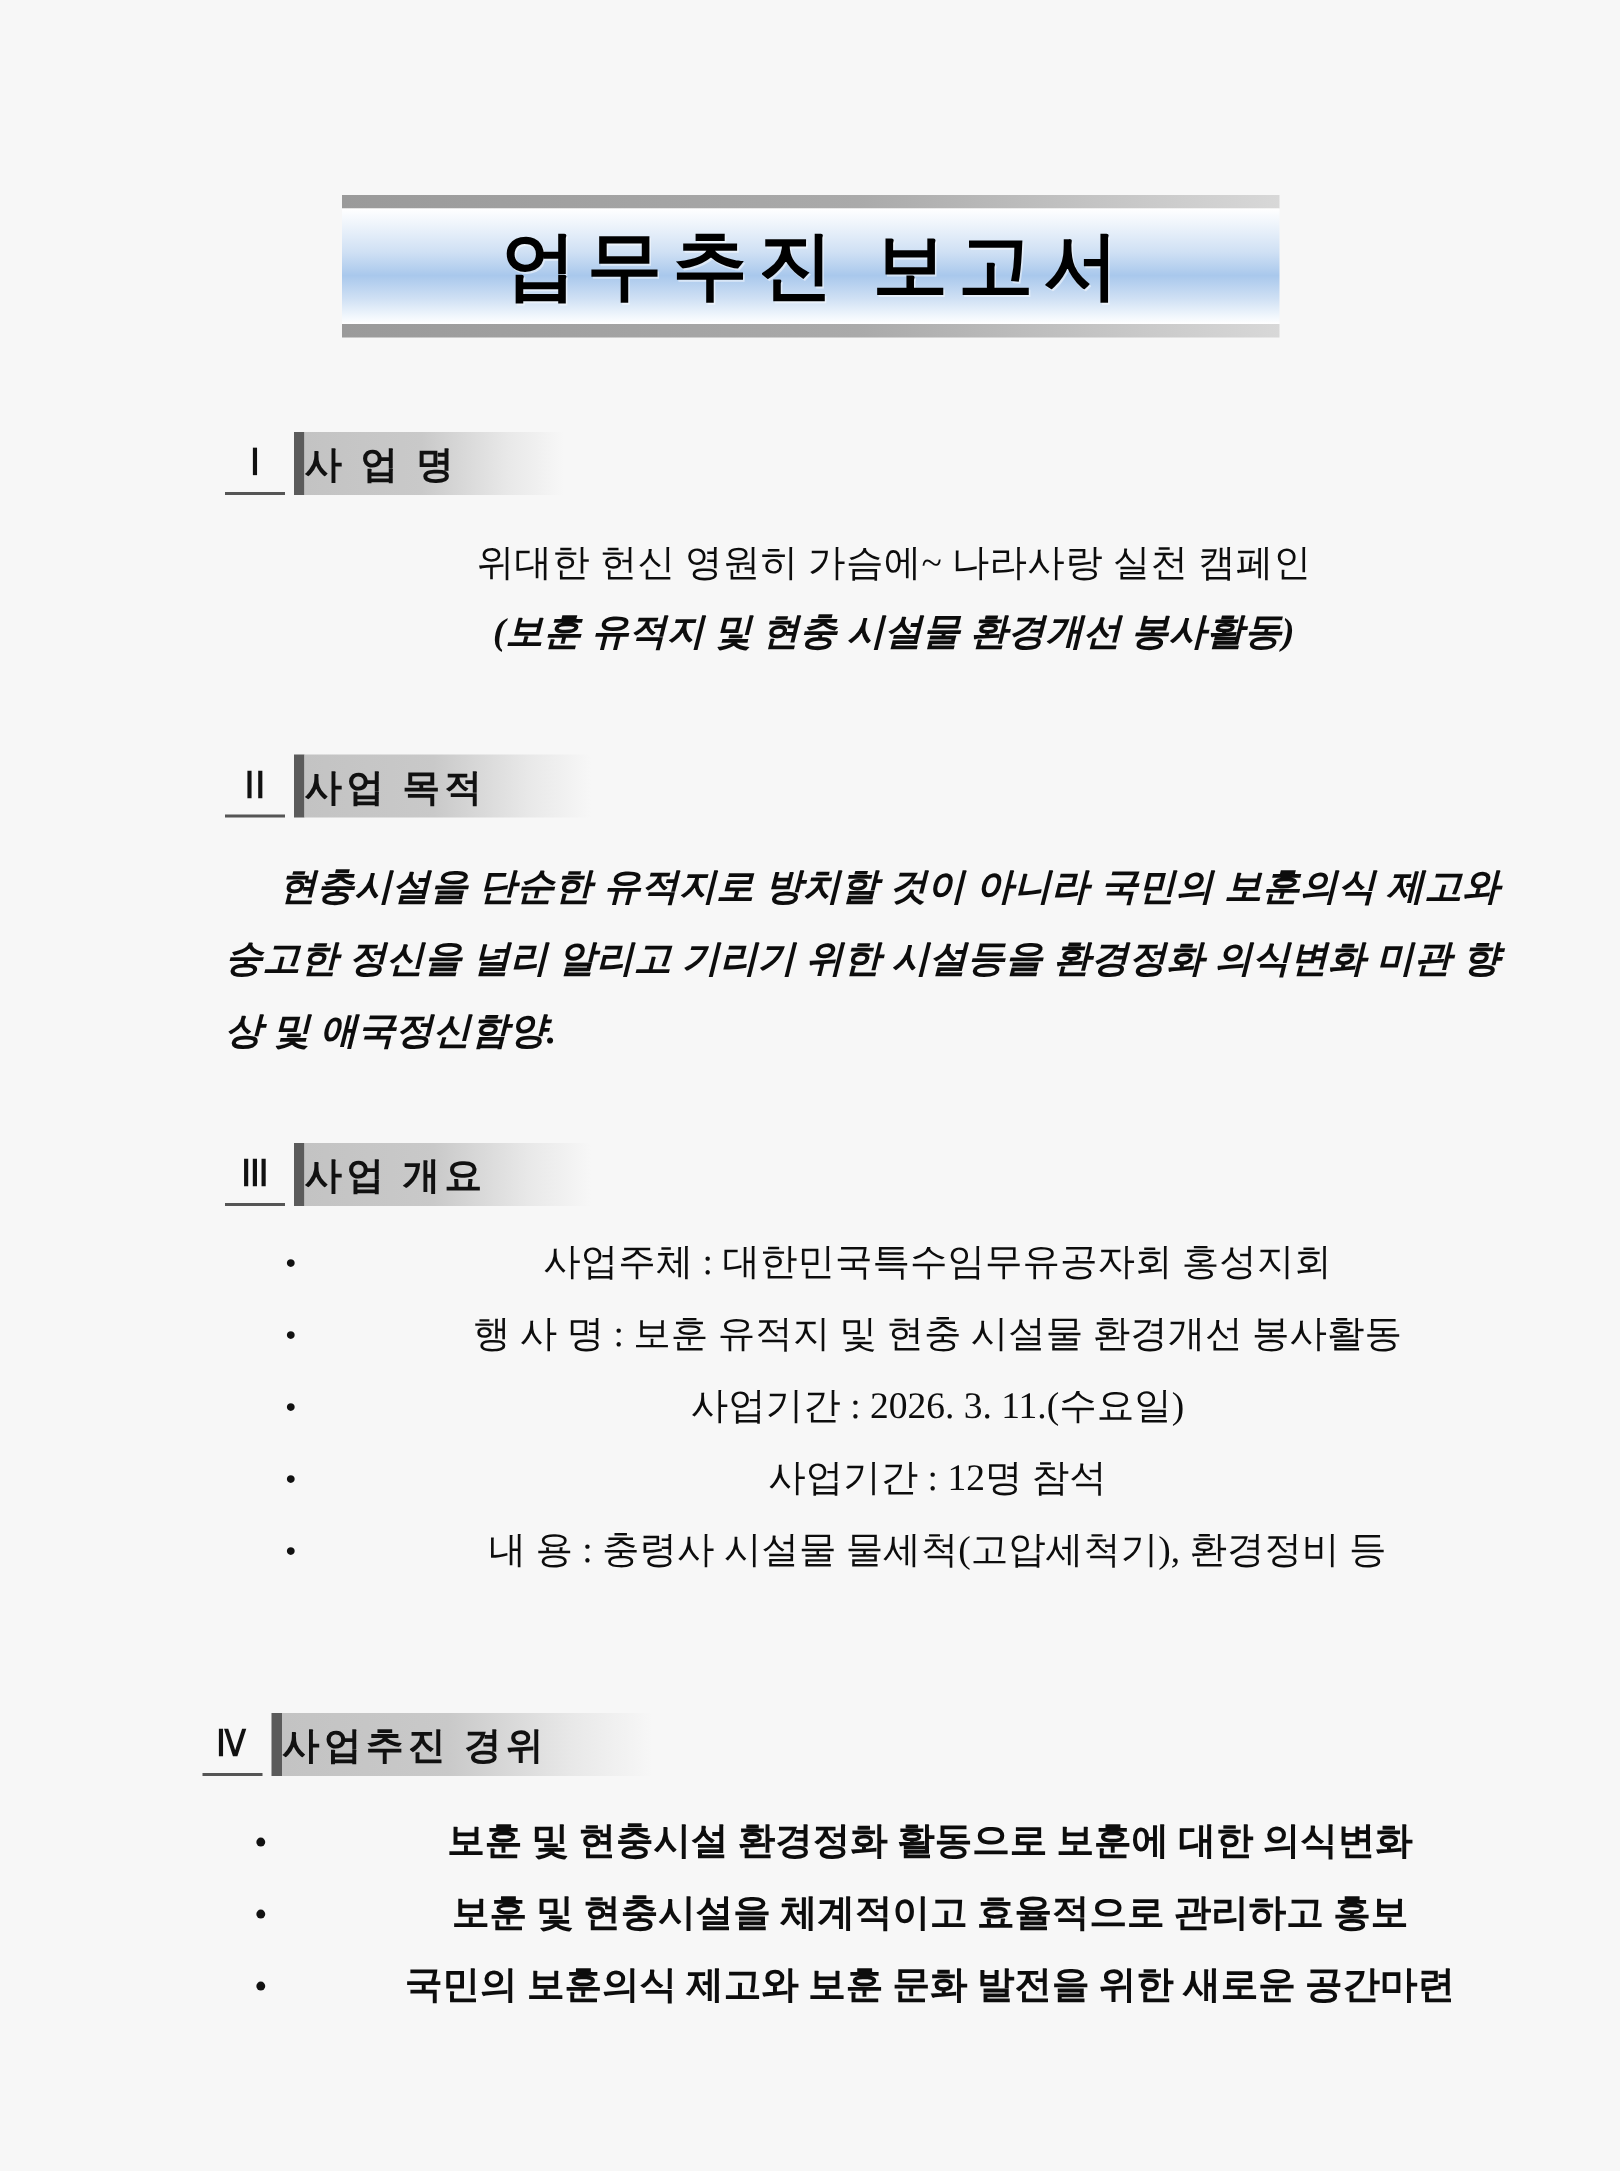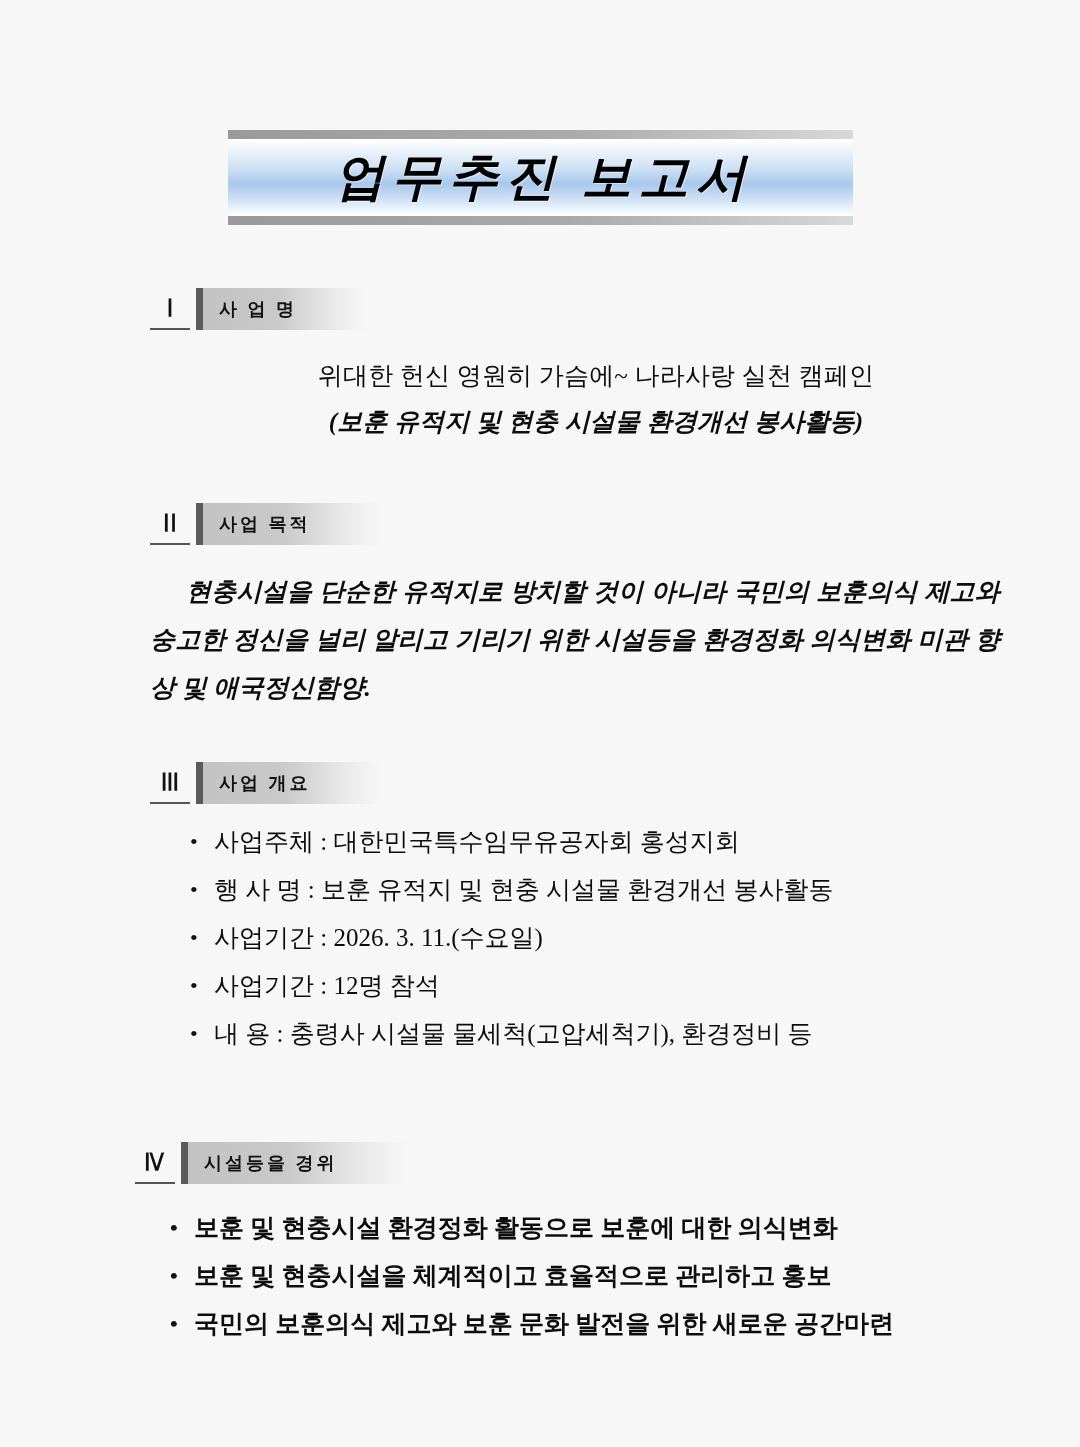--- a/index.html
+++ b/index.html
@@ -60,21 +60,20 @@
     justify-content: center;
   }
   .title-text {
     font-size: 50px;
     font-weight: bold;
     letter-spacing: 7px;
     color: #000;
     text-shadow: 1px 1px 0 rgba(255,255,255,0.5);
     white-space: nowrap;
     padding-left: 6px;
-    font-style: italic;
   }
 
   
   .section-head {
     position: absolute;
     display: flex;
     align-items: stretch;
     height: 42px;
   }
   .sec-num {
@@ -87,25 +86,24 @@
     color: #111;
     border-bottom: 2px solid #555;
     font-family: "Liberation Serif", serif;
   }
   .sec-bar {
     width: 7px;
     background: #5b5b5b;
     margin-left: 6px;
   }
   .sec-label {
-    padding-left: 16px;
     padding-right: 70px;
     display: flex;
     align-items: center;
-    font-size: 18px;
+    font-size: 25px;
     font-weight: bold;
     letter-spacing: 3px;
     color: #111;
     background: linear-gradient(to right, #c3c3c3 0%, #c9c9c9 45%, #e8e8e8 78%, #f7f7f7 100%);
     white-space: nowrap;
   }
 
   
   .para {
     position: absolute;
@@ -121,20 +119,21 @@
   }
   .para.justify {
     text-align: justify;
   }
 
   .bullet-list {
     position: absolute;
     margin: 0;
     padding: 0;
     list-style: none;
+    text-align: center;
   }
   .bullet-list li {
     position: relative;
     padding-left: 28px;
     font-size: 25px;
     line-height: 48px;
     color: #0d0d0d;
     white-space: nowrap;
   }
   .bullet-list li::before {
@@ -187,21 +186,21 @@
     <li>사업주체 : 대한민국특수임무유공자회 홍성지회</li>
     <li>행 사 명 : 보훈 유적지 및 현충 시설물 환경개선 봉사활동</li>
     <li>사업기간 : 2026. 3. 11.(수요일)</li>
     <li>사업기간 : 12명 참석</li>
     <li>내      용 : 충령사 시설물 물세척(고압세척기), 환경정비 등</li>
   </ul>
 
   <div class="section-head" style="left:135px; top:1142px;">
     <div class="sec-num">Ⅳ</div>
     <div class="sec-bar"></div>
-    <div class="sec-label">시설등을 경위</div>
+    <div class="sec-label">사업추진 경위</div>
   </div>
   <ul class="bullet-list bold" style="left:166px; top:1204px; width:880px;">
     <li>보훈 및 현충시설 환경정화 활동으로 보훈에 대한 의식변화</li>
     <li>보훈 및 현충시설을 체계적이고 효율적으로 관리하고 홍보</li>
     <li>국민의 보훈의식 제고와 보훈 문화 발전을 위한 새로운 공간마련</li>
   </ul>
 
 </div>
 
 </body></html>

